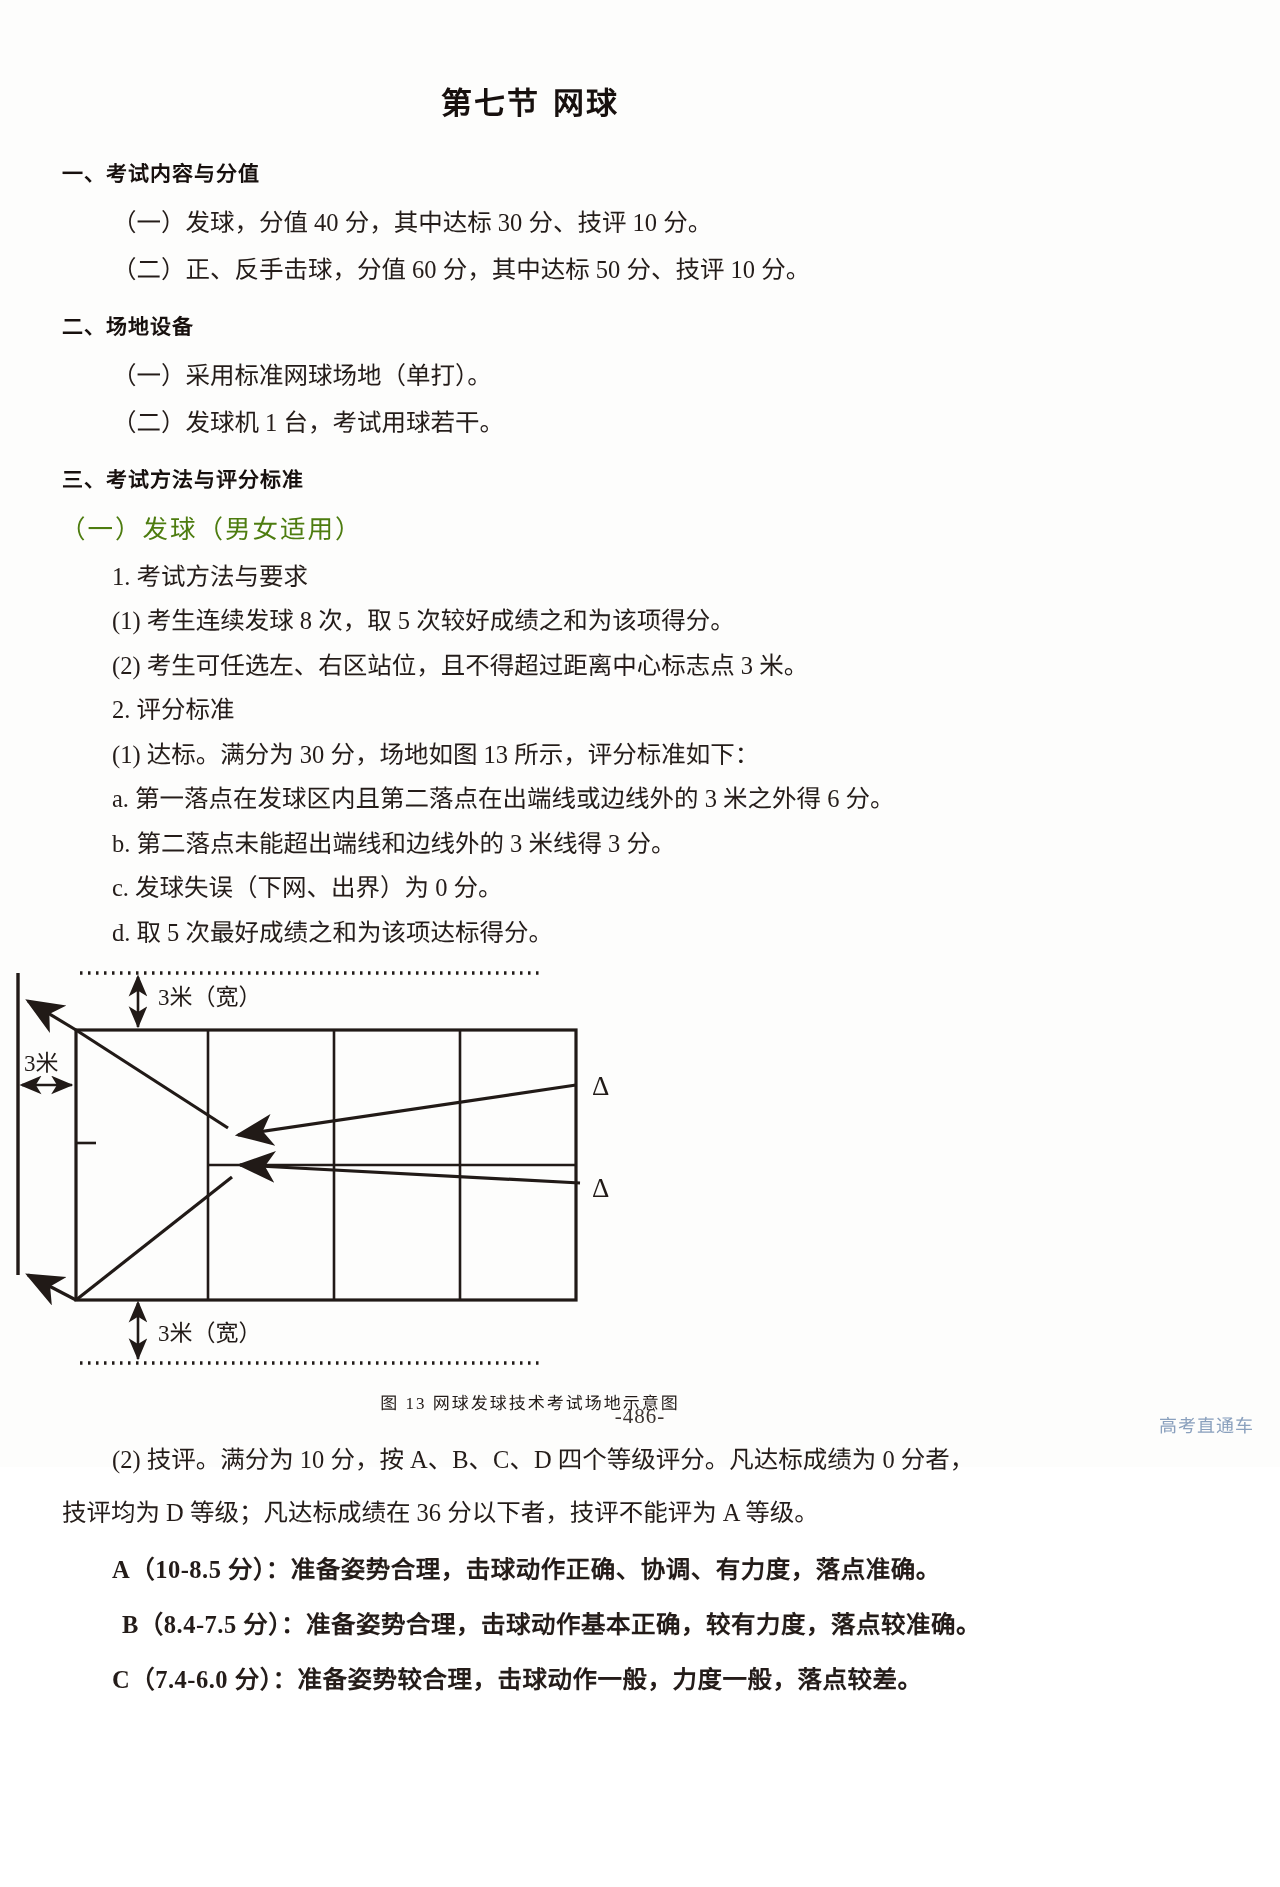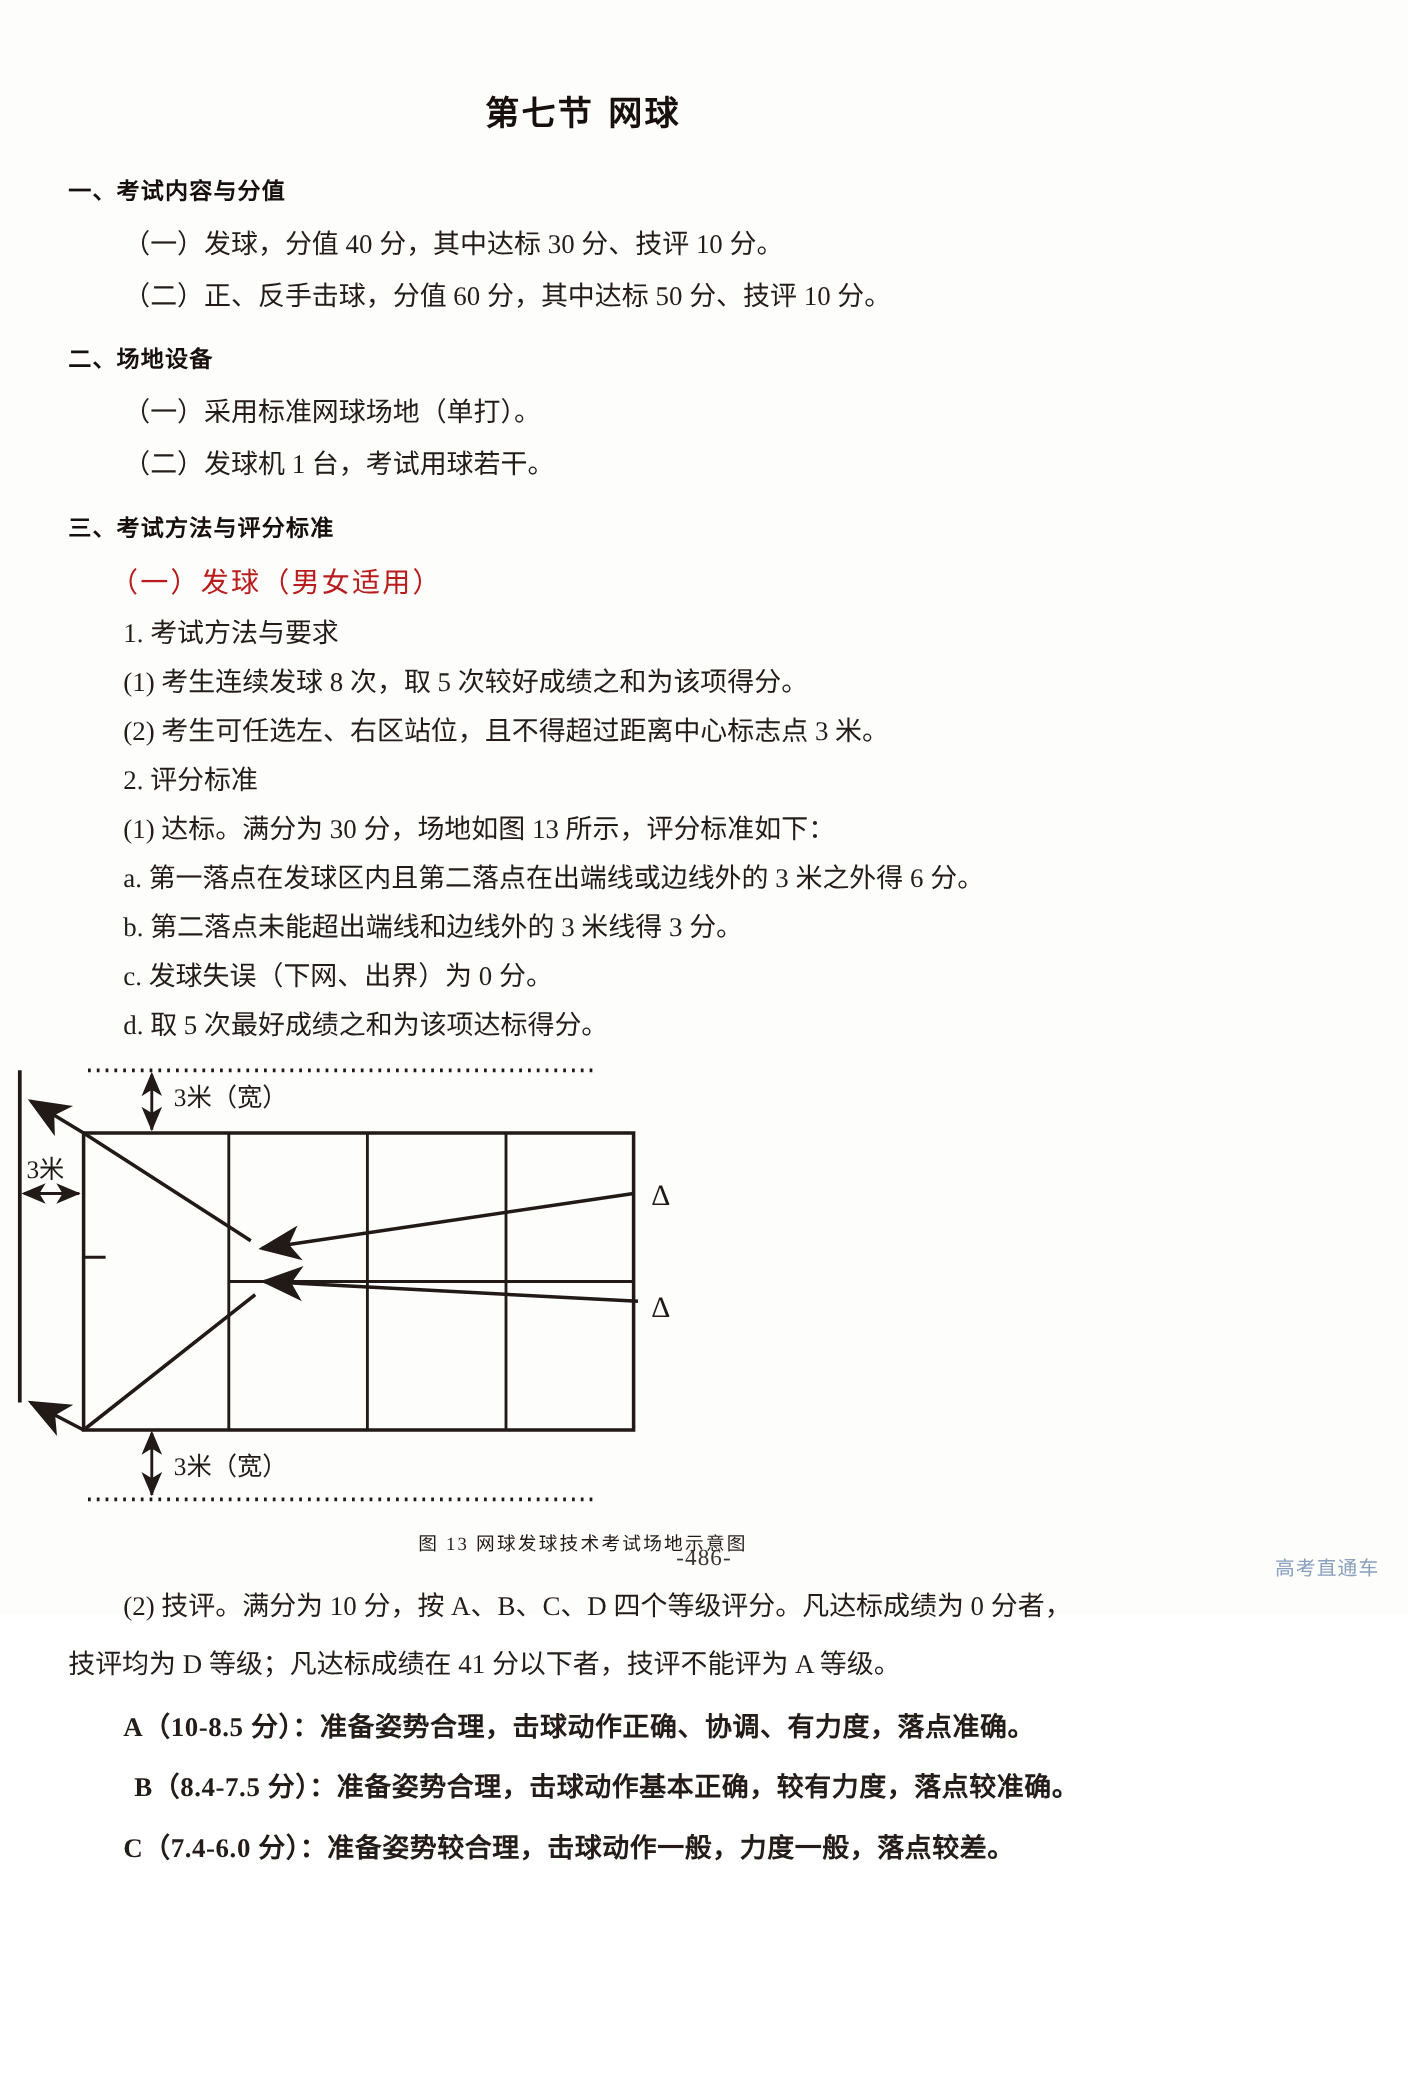--- a/index.html
+++ b/index.html
@@ -68,22 +68,22 @@
   .indent-1 { padding-left: 112px; }
   .indent-0 { padding-left: 112px; }
   .sp-20 { padding-top: 20px; }
   .sp-22 { padding-top: 22px; }
   .sp-24 { padding-top: 24px; }
 
   .sub-title {
     font-family: "Liberation Serif", "DejaVu Serif", serif;
     font-size: 25.5px;
     letter-spacing: 2px;
-    color: #b91c1c;
-    padding-left: 100px;
+    color: #4d7c0f;
+    padding-left: 60px;
   }
 
   
   .figure-wrap {
     position: relative;
     width: 1060px;
     height: 418px;
     margin-top: 20px;
   }
   .figure-svg { display: block; }
@@ -231,21 +231,21 @@
         <text x="158" y="376" class="fig-label" font-family="Liberation Serif, DejaVu Serif, serif" font-size="23" fill="#211a17">3米（宽）</text>
 
         <text x="592" y="130" font-family="Liberation Serif, DejaVu Serif, serif" font-size="27" fill="#211a17">Δ</text>
         <text x="592" y="232" font-family="Liberation Serif, DejaVu Serif, serif" font-size="27" fill="#211a17">Δ</text>
       </svg>
     </div>
 
     <div class="fig-caption">图 13   网球发球技术考试场地示意图</div>
 
     <p class="para-just tail-indent" style="padding-top:26px;">(2) 技评。满分为 10 分，按 A、B、C、D 四个等级评分。凡达标成绩为 0 分者，</p>
-    <p class="para-just tail-flush" style="padding-top:18px;">技评均为 D 等级；凡达标成绩在 41 分以下者，技评不能评为 A 等级。</p>
+    <p class="para-just tail-flush" style="padding-top:18px;">技评均为 D 等级；凡达标成绩在 36 分以下者，技评不能评为 A 等级。</p>
     <p class="para-just grade-line" style="padding-top:22px;">A（10-8.5 分）：准备姿势合理，击球动作正确、协调、有力度，落点准确。</p>
     <p class="para-just grade-line" style="padding-top:20px;margin-left:10px;">B（8.4-7.5 分）：准备姿势合理，击球动作基本正确，较有力度，落点较准确。</p>
     <p class="para-just grade-line" style="padding-top:20px;">C（7.4-6.0 分）：准备姿势较合理，击球动作一般，力度一般，落点较差。</p>
 
   </div>
 
   <div class="page-number">-486-</div>
   <div class="watermark">高考直通车</div>
 </div>
 

